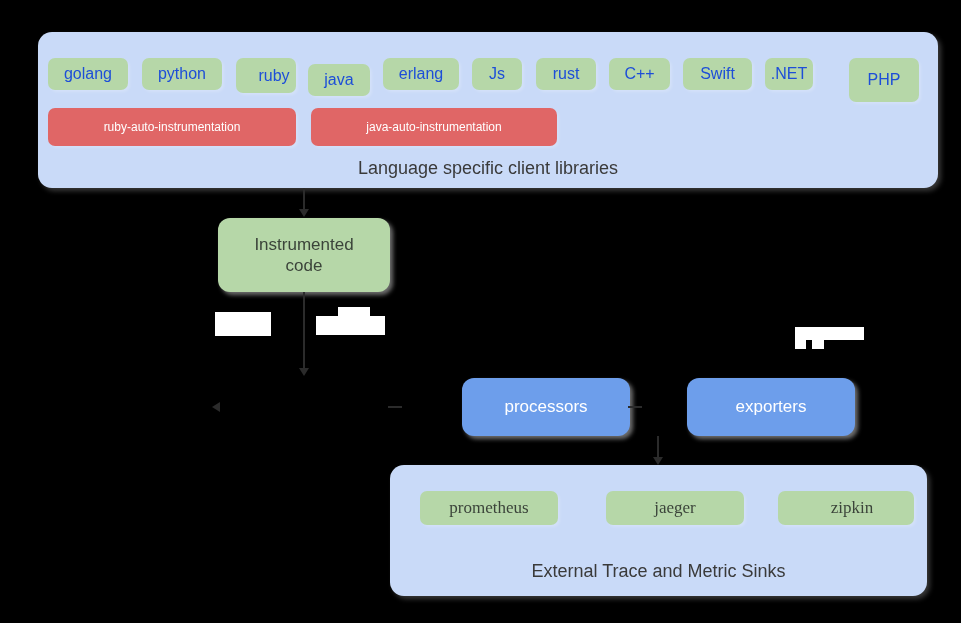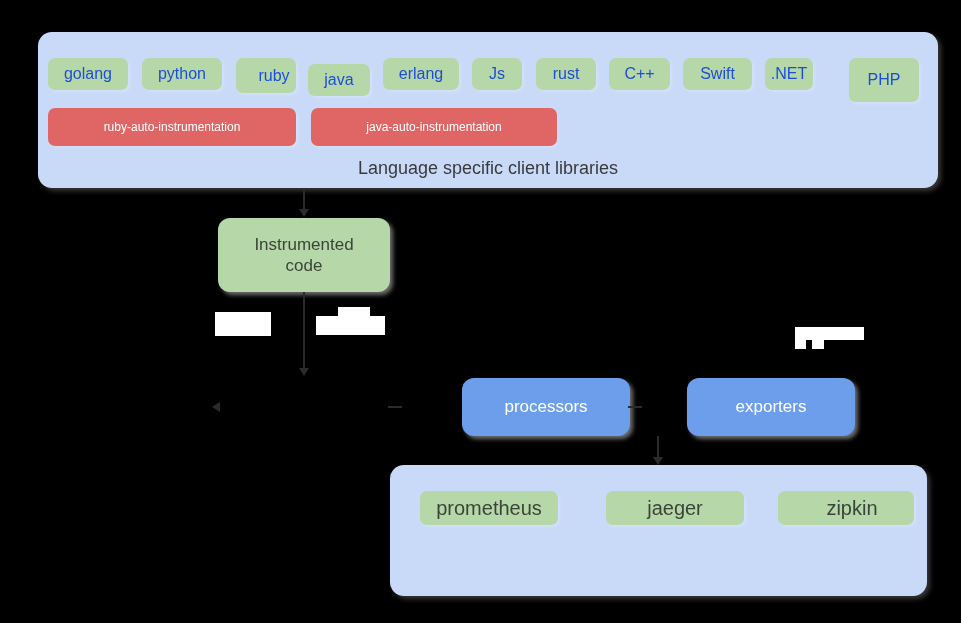--- a/index.html
+++ b/index.html
@@ -41,21 +41,22 @@
     font-size: 16px;
   }
   .chip-red {
     background: #e06666;
     color: #ffffff;
     font-size: 12px;
   }
   .chip-green-lg {
     background: #b6d7a8;
     color: #3b443a;
-    font-size: 20px;
+    font-size: 17px;
+    font-family: Liberation Serif, serif;
   }
 
   
   .node {
     position: absolute;
     display: flex;
     align-items: center;
     justify-content: center;
     text-align: center;
     border-radius: 12px;
@@ -235,14 +236,17 @@
   <div class="chip chip-green-lg" style="left:420px; top:491px; width:138px; height:34px;">
     <span>prometheus</span>
   </div>
   <div class="chip chip-green-lg" style="left:606px; top:491px; width:138px; height:34px;">
     <span>jaeger</span>
   </div>
   <div class="chip chip-green-lg" style="left:778px; top:491px; width:136px; height:34px;padding-left:12px;">
     <span>zipkin</span>
   </div>
 
+  <div class="panel-caption" style="left:390px; top:561px; width:537px;">
+    <span>External Trace and Metric Sinks</span>
+  </div>
 
 </div>
 
 </body></html>

